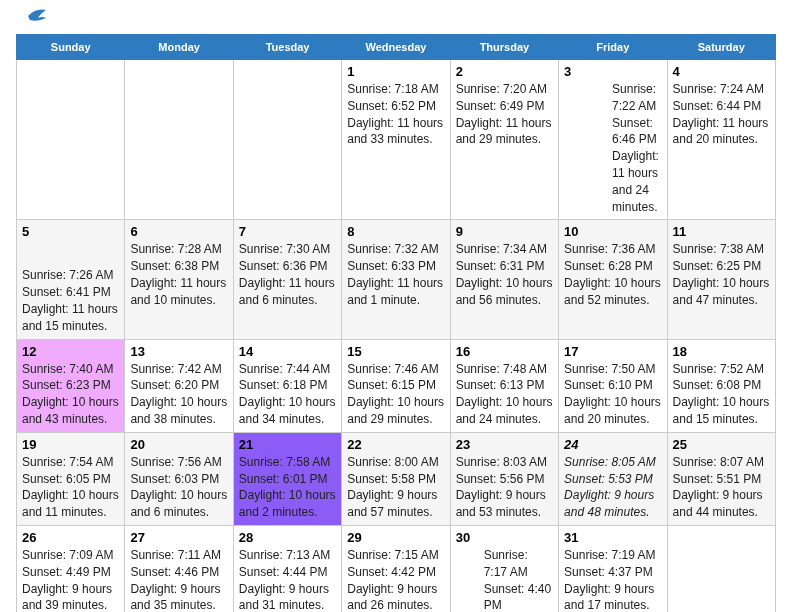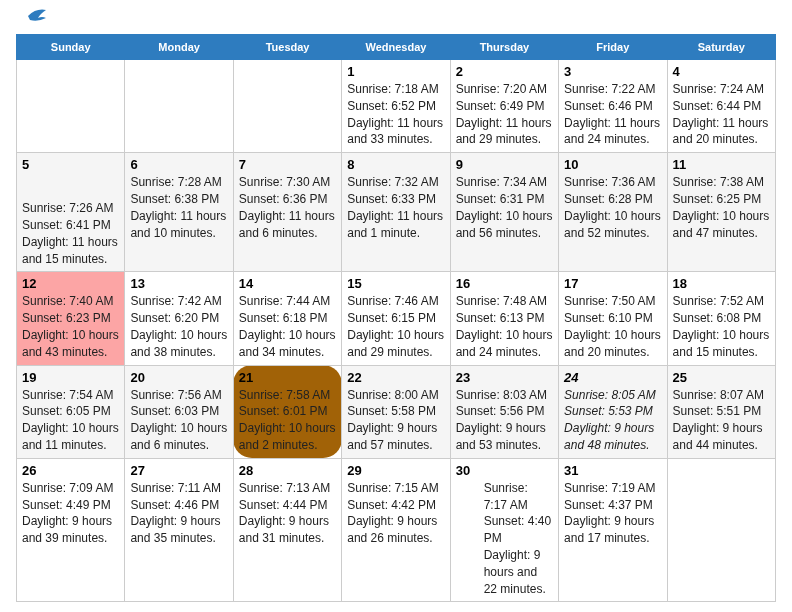--- a/index.html
+++ b/index.html
@@ -132,21 +132,21 @@
 Daylight: 11 hours and 33 minutes.</div>
         </td>
         <td style="background: rgb(255, 255, 255);">
           <span class="date-num">2</span>
           <div class="cell-text" style="white-space: pre-line;">Sunrise: 7:20 AM
 Sunset: 6:49 PM
 Daylight: 11 hours and 29 minutes.</div>
         </td>
         <td style="background: rgb(255, 255, 255);">
           <span class="date-num">3</span>
-          <div class="cell-text" style="white-space: pre-line;">Sunrise: 7:22 AM
+          <div class="cell-text" style="white-space: pre-line; margin-left: 48px;">Sunrise: 7:22 AM
 Sunset: 6:46 PM
 Daylight: 11 hours and 24 minutes.</div>
         </td>
         <td style="background: rgb(255, 255, 255);">
           <span class="date-num">4</span>
           <div class="cell-text" style="white-space: pre-line;">Sunrise: 7:24 AM
 Sunset: 6:44 PM
 Daylight: 11 hours and 20 minutes.</div>
         </td>
       </tr>
@@ -188,21 +188,21 @@
 Daylight: 10 hours and 52 minutes.</div>
         </td>
         <td style="background: rgb(245, 245, 245);">
           <span class="date-num">11</span>
           <div class="cell-text" style="white-space: pre-line;">Sunrise: 7:38 AM
 Sunset: 6:25 PM
 Daylight: 10 hours and 47 minutes.</div>
         </td>
       </tr>
       <tr>
-        <td style="background: #fca5a5;">
+        <td style="background: #f0abfc;">
           <span class="date-num">12</span>
           <div class="cell-text" style="white-space: pre-line;">Sunrise: 7:40 AM
 Sunset: 6:23 PM
 Daylight: 10 hours and 43 minutes.</div>
         </td>
         <td style="background: rgb(255, 255, 255);">
           <span class="date-num">13</span>
           <div class="cell-text" style="white-space: pre-line;">Sunrise: 7:42 AM
 Sunset: 6:20 PM
 Daylight: 10 hours and 38 minutes.</div>
@@ -244,21 +244,21 @@
           <div class="cell-text" style="white-space: pre-line;">Sunrise: 7:54 AM
 Sunset: 6:05 PM
 Daylight: 10 hours and 11 minutes.</div>
         </td>
         <td style="background: rgb(245, 245, 245);">
           <span class="date-num">20</span>
           <div class="cell-text" style="white-space: pre-line;">Sunrise: 7:56 AM
 Sunset: 6:03 PM
 Daylight: 10 hours and 6 minutes.</div>
         </td>
-        <td style="background: #a16207; border-radius: 19px;">
+        <td style="background: #8b5cf6;">
           <span class="date-num">21</span>
           <div class="cell-text" style="white-space: pre-line;">Sunrise: 7:58 AM
 Sunset: 6:01 PM
 Daylight: 10 hours and 2 minutes.</div>
         </td>
         <td style="background: rgb(245, 245, 245);">
           <span class="date-num">22</span>
           <div class="cell-text" style="white-space: pre-line;">Sunrise: 8:00 AM
 Sunset: 5:58 PM
 Daylight: 9 hours and 57 minutes.</div>

